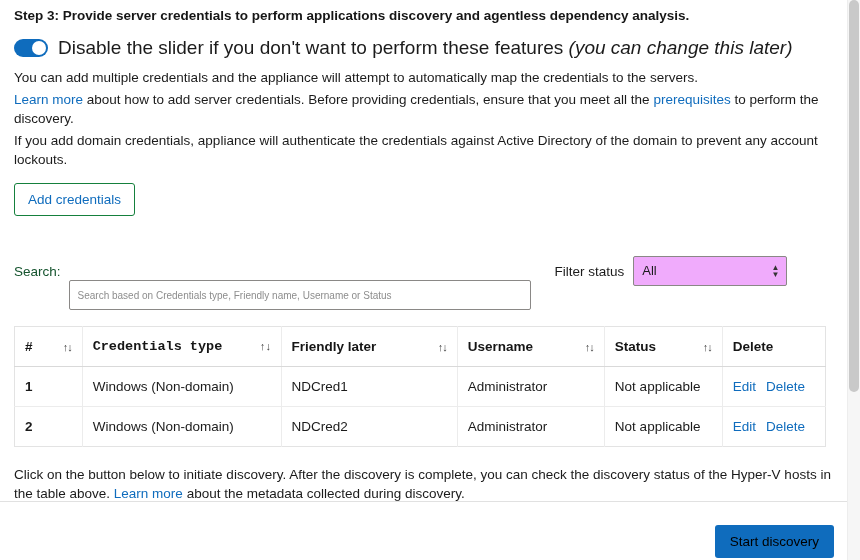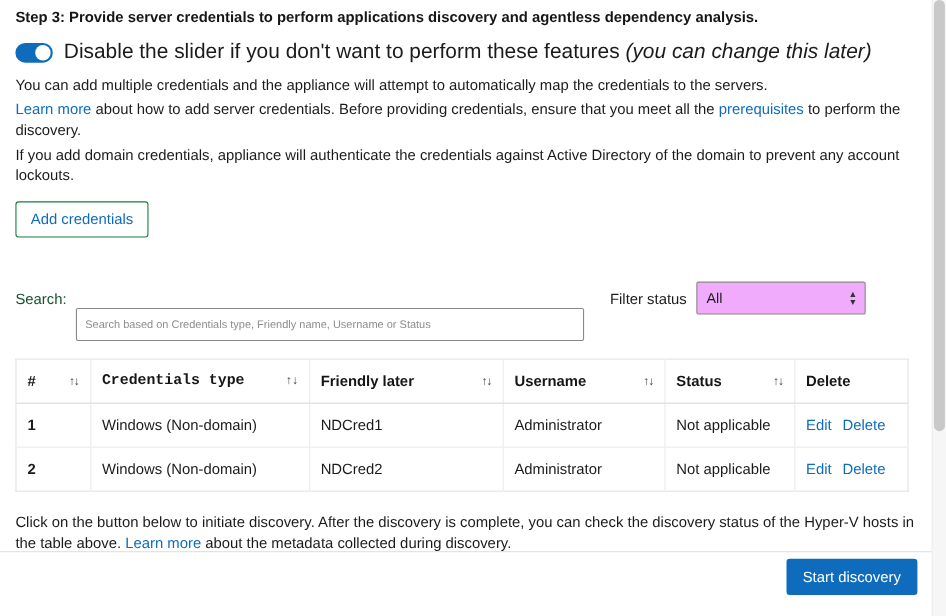--- a/index.html
+++ b/index.html
@@ -229,23 +229,23 @@
     left: 0;
     bottom: 0;
     width: 848px;
     height: 58px;
     border-top: 1px solid #e1e1e1;
     background: #ffffff;
   }
   .btn-primary {
     position: absolute;
     right: 14px;
-    top: 6px;
+    top: 23px;
     background: #0f6cbd;
-    color: #ffffff;
+    color: #000000;
     border: none;
     border-radius: 3px;
     font-size: 13.5px;
     padding: 9px 15px;
     cursor: pointer;
     font-family: "Liberation Sans", sans-serif;
   }
   .scroll-col {
     position: absolute;
     right: 0;

